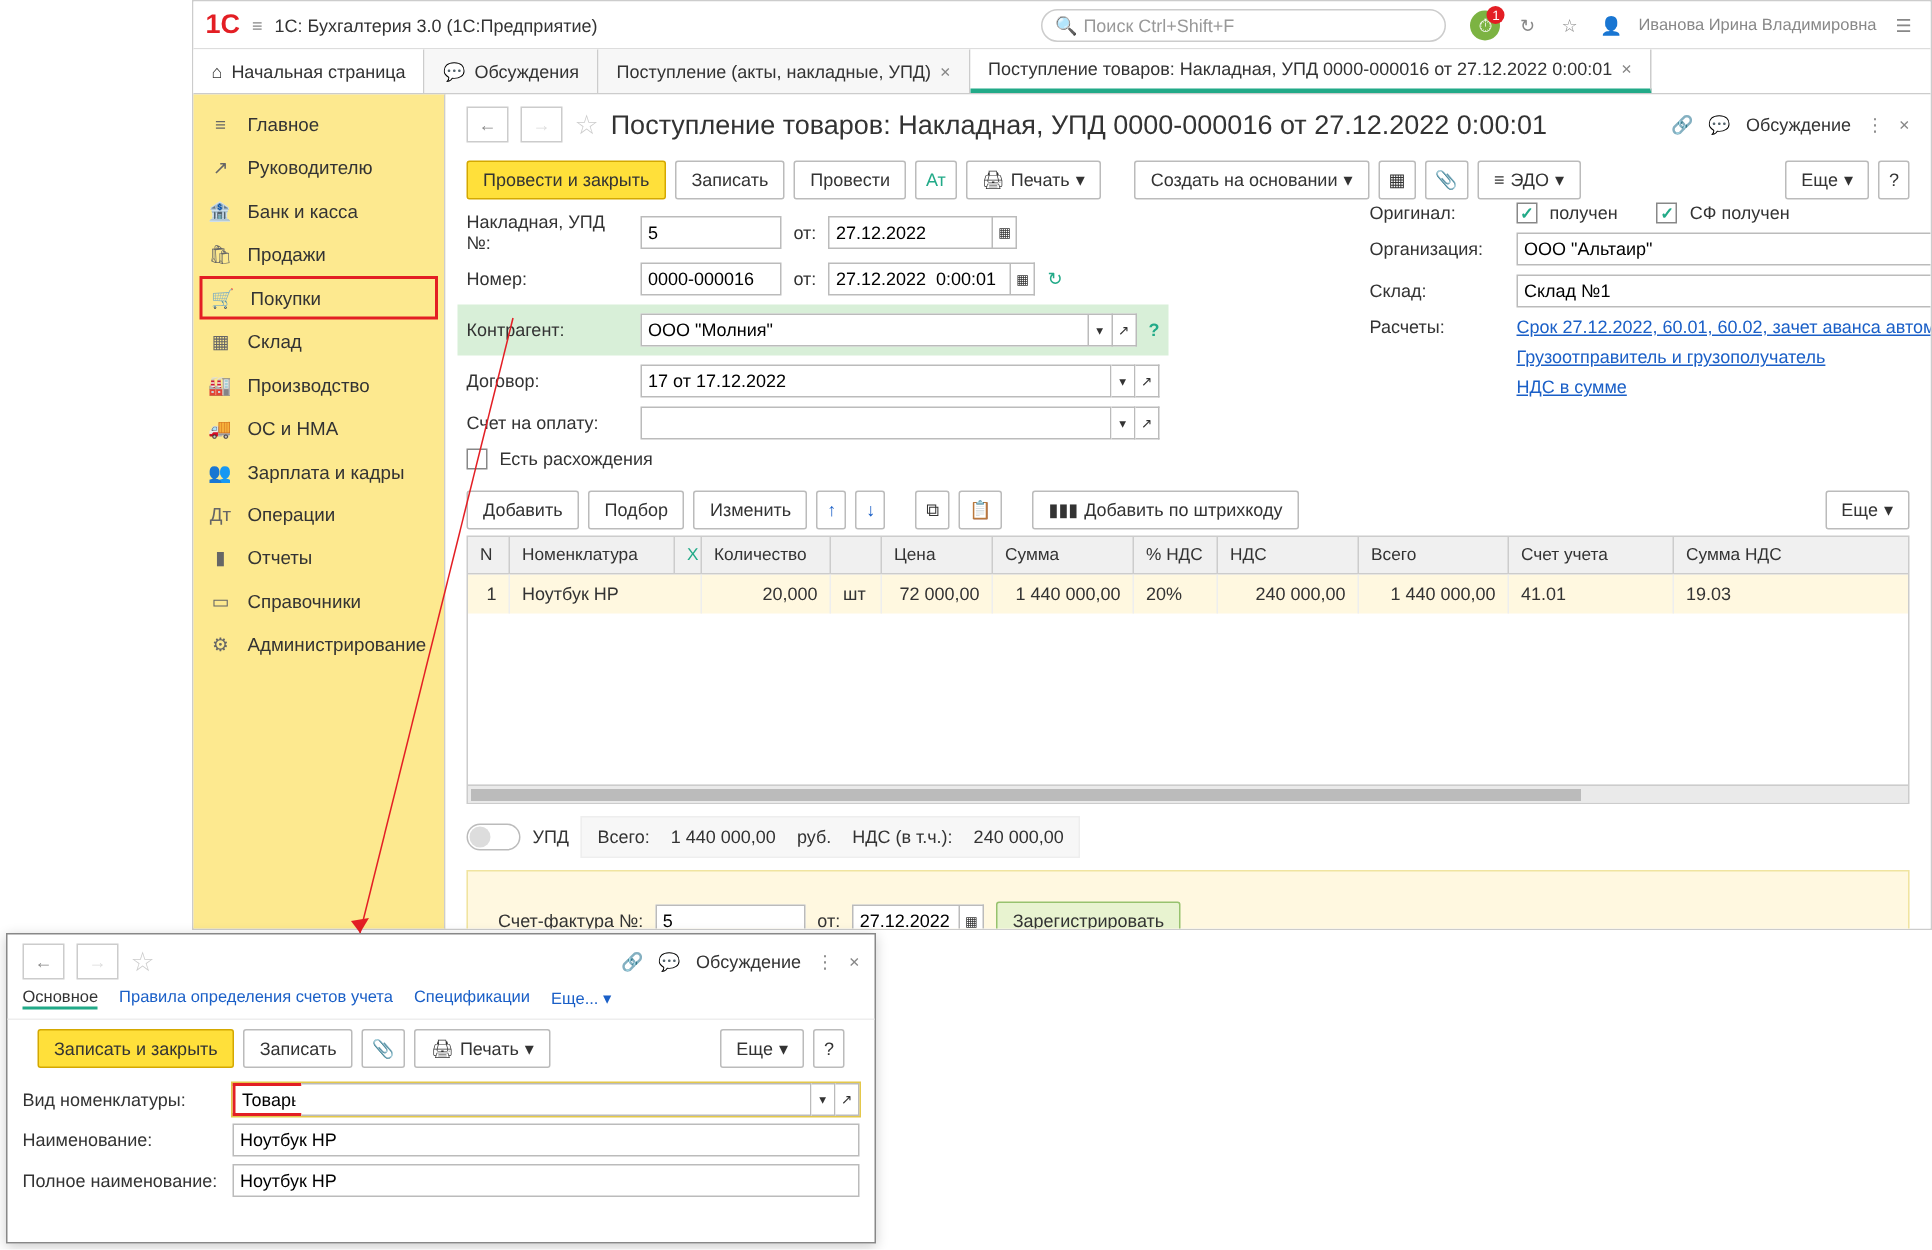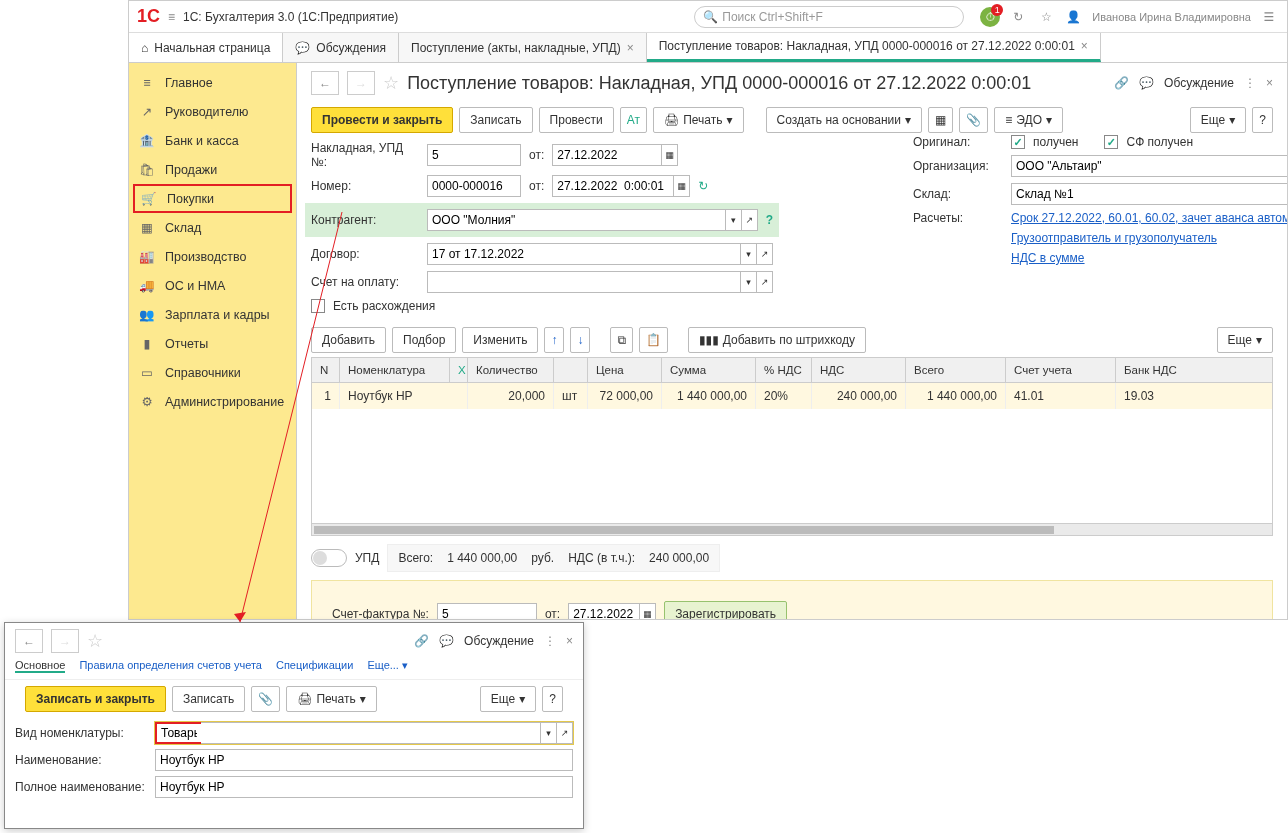--- a/index.html
+++ b/index.html
@@ -26,21 +26,21 @@
 .sb-item .ic{width:16px; text-align:center; color:#666;}
 .sb-item.active{border:2px solid #e31e24; margin:0 4px; padding:5px 6px;}
 .content{flex:1; background:#fff; overflow:hidden; position:relative;}
 .doc-header{padding:8px 14px; display:flex; align-items:center; gap:8px;}
 .nav-btn{width:28px; height:24px; border:1px solid #ccc; background:#fff; display:flex; align-items:center; justify-content:center; color:#888;}
 .star{color:#ccc; font-size:18px;}
 .doc-title{font-size:18px; font-weight:normal;}
 .doc-header-right{margin-left:auto; display:flex; align-items:center; gap:10px;}
 .toolbar{padding:4px 14px; display:flex; align-items:center; gap:6px;}
 .btn{border:1px solid #bbb; background:#fff; padding:4px 10px; height:26px; display:flex; align-items:center; gap:4px; cursor:pointer; font-size:12px; border-radius:2px;}
-.btn.primary{background:#ffe03a; border-color:#d4a800; font-weight:bold;}
+.btn.primary{background:#ffe03a; border-color:#d4a800; font-weight:normal;}
 .btn.icon-only{padding:4px 6px;}
 .form-area{padding:4px 14px;}
 .form-row{display:flex; align-items:center; gap:8px; margin-bottom:6px;}
 .lbl{width:108px; font-size:12px;}
 .input{border:1px solid #bbb; height:22px; padding:0 4px; font-size:12px; background:#fff;}
 .input-group{display:flex; align-items:center;}
 .input-group .drop{width:16px; height:22px; border:1px solid #bbb; border-left:none; display:flex; align-items:center; justify-content:center; background:#fff; font-size:9px;}
 .green-area{background:#d8efd8; padding:6px; margin:0 -6px 6px -6px;}
 .link{color:#1a5fc7; text-decoration:underline; cursor:pointer;}
 .right-col{position:absolute; left:616px; top:72px; width:480px;}
@@ -154,20 +154,24 @@
         </div>
         <div class="sb-item">
           <span class="ic">🚚</span>
           <span>ОС и НМА</span>
         </div>
         <div class="sb-item">
           <span class="ic">👥</span>
           <span>Зарплата и кадры</span>
         </div>
         <div class="sb-item">
+          <span class="ic">Дт</span>
+          <span>Операции</span>
+        </div>
+        <div class="sb-item">
           <span class="ic">▮</span>
           <span>Отчеты</span>
         </div>
         <div class="sb-item">
           <span class="ic">▭</span>
           <span>Справочники</span>
         </div>
         <div class="sb-item">
           <span class="ic">⚙</span>
           <span>Администрирование</span>
@@ -339,21 +343,21 @@
           <div class="th" style="width:110px;">Номенклатура</div>
           <div class="th" style="width:18px; color:#2a8;text-align:center;">X</div>
           <div class="th" style="width:86px;">Количество</div>
           <div class="th" style="width:34px;"></div>
           <div class="th" style="width:74px;">Цена</div>
           <div class="th" style="width:94px;">Сумма</div>
           <div class="th" style="width:56px;">% НДС</div>
           <div class="th" style="width:94px;">НДС</div>
           <div class="th" style="width:100px;">Всего</div>
           <div class="th" style="width:110px;">Счет учета</div>
-          <div class="th" style="flex:1; border-right:none;">Банк НДС</div>
+          <div class="th" style="flex:1; border-right:none;">Сумма НДС</div>
         </div>
         <div class="table-body">
           <div class="trow">
             <div class="td" style="width:28px; text-align:right;">1</div>
             <div class="td" style="width:128px;">Ноутбук HP</div>
             <div class="td" style="width:86px; text-align:right;">20,000</div>
             <div class="td" style="width:34px;">шт</div>
             <div class="td" style="width:74px; text-align:right;">72 000,00</div>
             <div class="td" style="width:94px; text-align:right;">1 440 000,00</div>
             <div class="td" style="width:56px;">20%</div>

